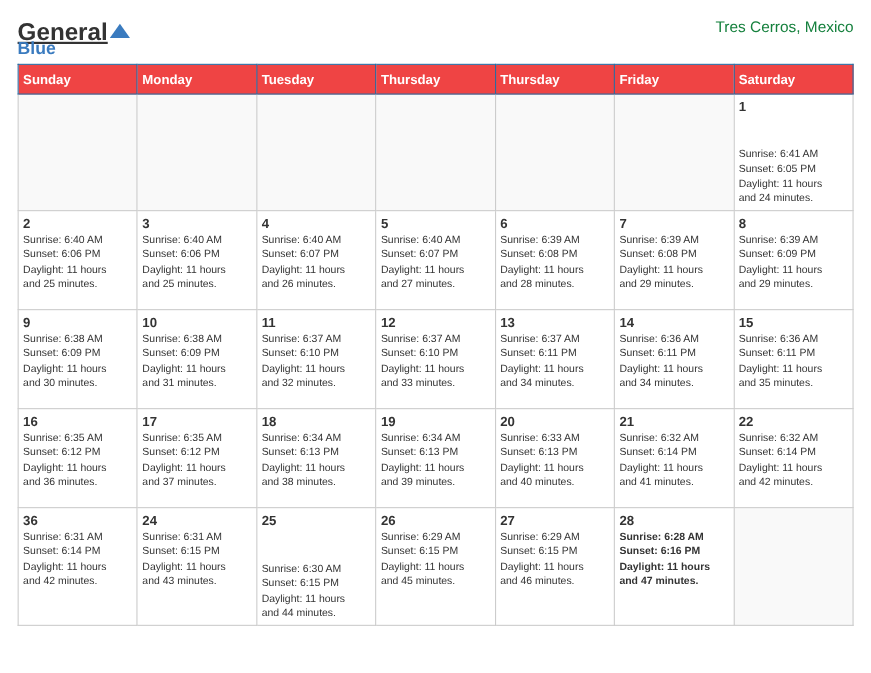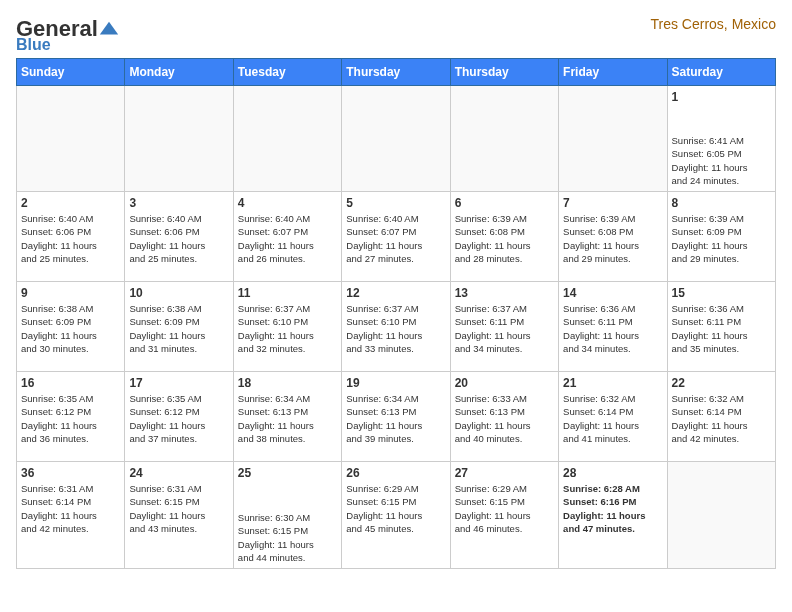--- a/index.html
+++ b/index.html
@@ -28,29 +28,29 @@
     .title-block {
       text-align: right;
     }
     .month-title {
       font-size: 32px;
       font-weight: normal;
       color: #333;
     }
     .location {
       font-size: 14px;
-      color: #a16207;
+      color: #15803d;
     }
     table {
       width: 100%;
       border-collapse: collapse;
       table-layout: fixed;
     }
     thead th {
-      background-color: #3b82f6;
+      background-color: #ef4444;
       color: white;
       font-size: 12px;
       font-weight: bold;
       padding: 6px 4px;
       text-align: left;
       border: 1px solid #2c6aa0;
     }
     tbody td {
       border: 1px solid #ccc;
       vertical-align: top;
@@ -79,21 +79,21 @@
       width: 22px;
       height: 22px;
     }
   </style>
 </head>
 <body>
 
 <div class="header">
   <div class="logo">
     <div class="logo-line">
-      <span style="font-size:22px; font-weight:bold; color:#333;">General</span>
+      <span style="font-size:22px; font-weight:bold; color:#333;text-decoration:underline;">General</span>
       <svg class="logo-svg" viewBox="0 0 24 24">
         <polygon points="12,4 22,18 2,18" fill="#3a7bbf"></polygon>
       </svg>
     </div>
     <span style="font-size:16px; font-weight:bold; color:#3a7bbf; margin-top:-6px;">Blue</span>
   </div>
   <div class="title-block">
     <div class="location">Tres Cerros, Mexico</div>
   </div>
 </div>

